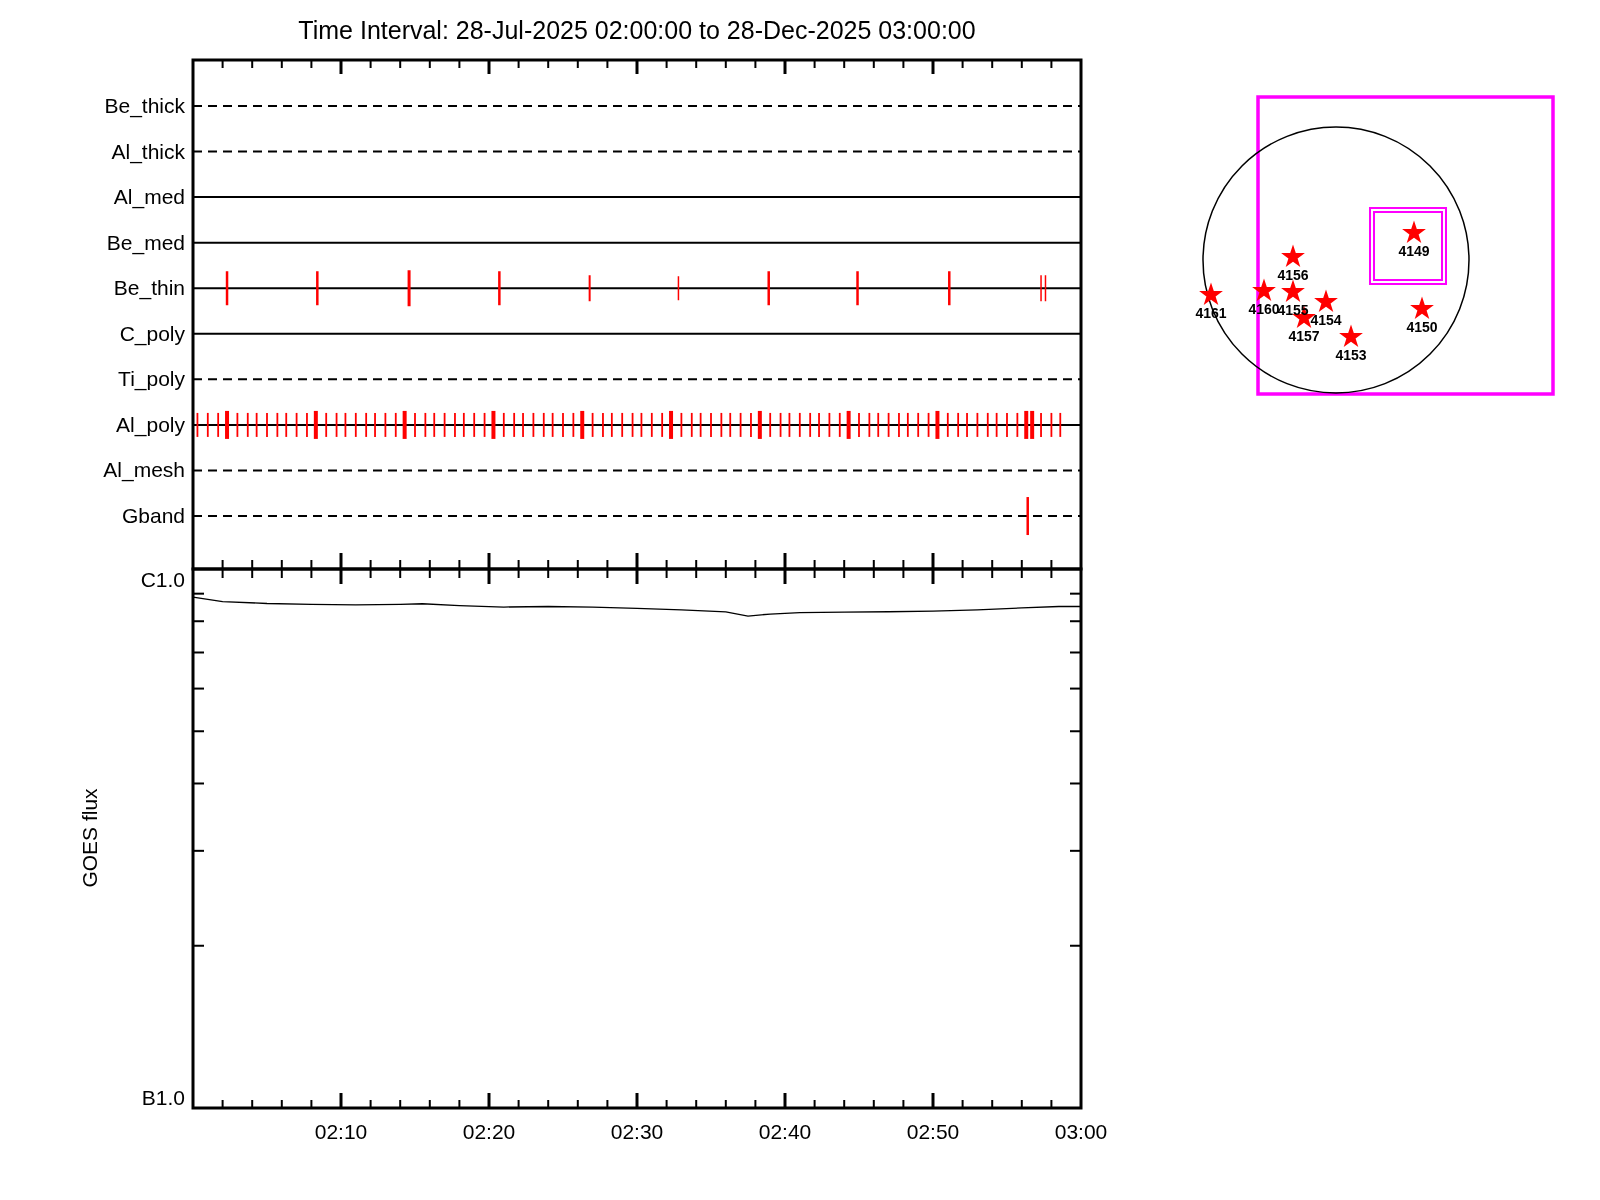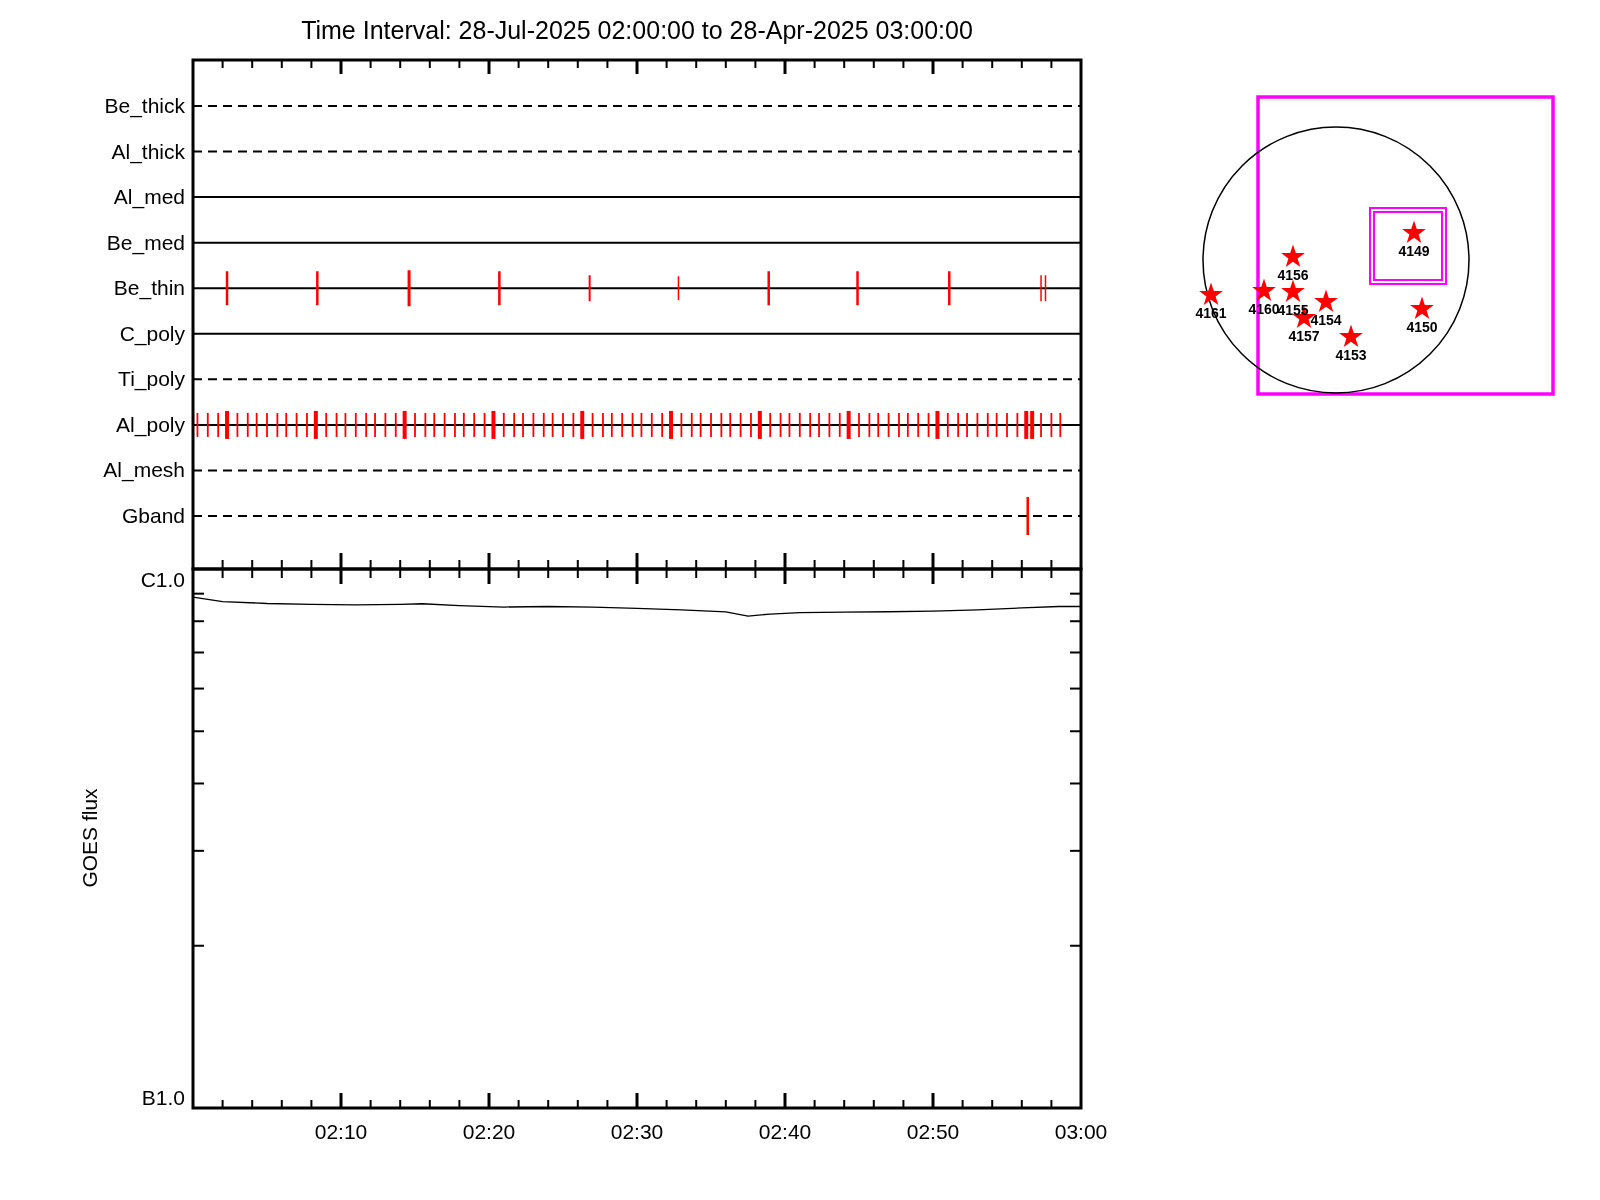--- a/index.html
+++ b/index.html
@@ -7,21 +7,21 @@
         font-family:"Liberation Sans",sans-serif;}
   .title{position:absolute;left:193px;top:16px;width:888px;text-align:center;
          font-size:25px;color:#000;white-space:nowrap;}
   svg{position:absolute;left:0;top:0;}
   text{font-family:"Liberation Sans",sans-serif;}
 </style>
 </head>
 <body>
 
 <div class="page">
-  <div class="title">Time Interval: 28-Jul-2025 02:00:00 to 28-Apr-2025 03:00:00</div>
+  <div class="title">Time Interval: 28-Jul-2025 02:00:00 to 28-Dec-2025 03:00:00</div>
   <svg id="plot" width="1600" height="1200" viewBox="0 0 1600 1200">
       <rect x="193" y="60" width="888" height="509" fill="none" stroke="#000000" stroke-width="3"></rect>
       <rect x="193" y="569" width="888" height="539" fill="none" stroke="#000000" stroke-width="3"></rect>
       <line x1="193" y1="106" x2="1081" y2="106" stroke="#000000" stroke-width="2" stroke-dasharray="9 6"></line>
       <text x="185" y="113" font-size="21" fill="#000000" text-anchor="end">Be_thick</text>
       <line x1="193" y1="151.56" x2="1081" y2="151.56" stroke="#000000" stroke-width="2" stroke-dasharray="9 6"></line>
       <text x="185" y="158.56" font-size="21" fill="#000000" text-anchor="end">Al_thick</text>
       <line x1="193" y1="197.12" x2="1081" y2="197.12" stroke="#000000" stroke-width="2"></line>
       <text x="185" y="204.12" font-size="21" fill="#000000" text-anchor="end">Al_med</text>
       <line x1="193" y1="242.68" x2="1081" y2="242.68" stroke="#000000" stroke-width="2"></line>

